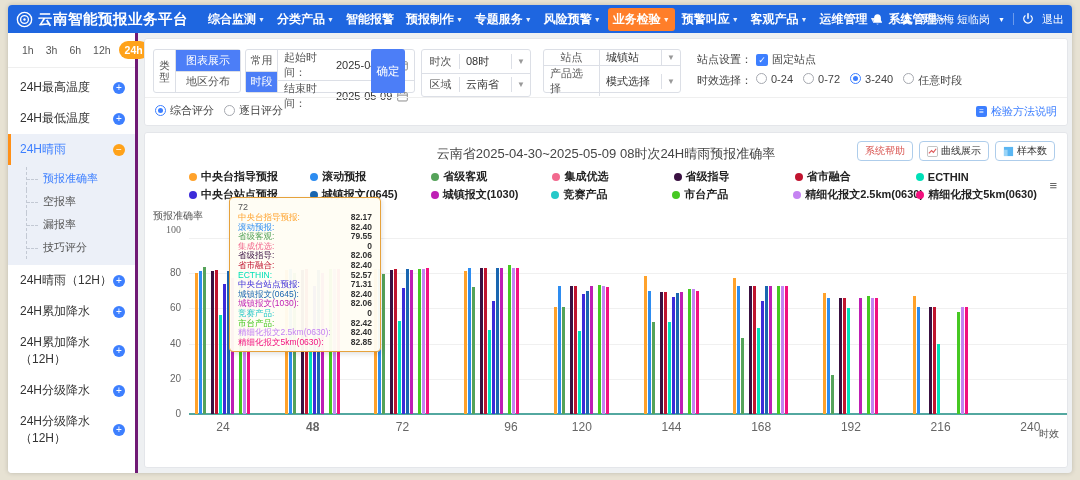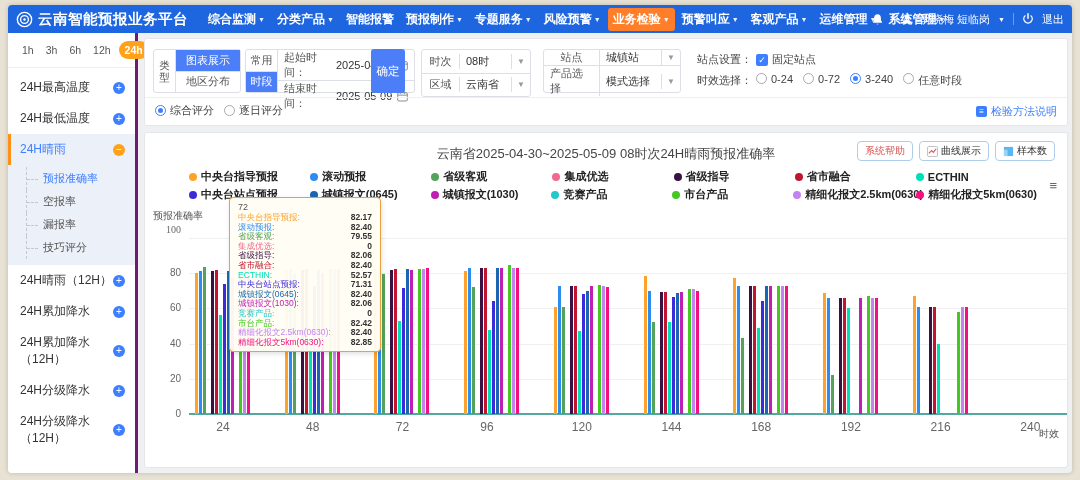--- a/index.html
+++ b/index.html
@@ -399,23 +399,23 @@
         <div class="gridline" style="left: 44px; width: 878px; top: 210.6px;"></div>
         <div class="ytick" style="left: 4px; top: 204.6px;">40</div>
         <div class="gridline" style="left: 44px; width: 878px; top: 175.4px;"></div>
         <div class="ytick" style="left: 4px; top: 169.4px;">60</div>
         <div class="gridline" style="left: 44px; width: 878px; top: 140.2px;"></div>
         <div class="ytick" style="left: 4px; top: 134.2px;">80</div>
         <div class="gridline" style="left: 44px; width: 878px; top: 105px;"></div>
         <div class="ytick" style="left: 4px; top: 91px; font-family: Liberation Serif, serif;">100</div>
         <div id="xaxis" style="left: 44px; width: 878px; top: 280px; height: 2px;"></div>
         <div class="xtick" style="left: 56px; top: 287px;">24</div>
-        <div class="xtick" style="left: 145.7px; top: 287px;">48</div>
+        <div class="xtick" style="left: 145.7px; top: 287px; font-weight: bold;">48</div>
         <div class="xtick" style="left: 235.4px; top: 287px;">72</div>
-        <div class="xtick" style="left: 320px; top: 287px;">96</div>
+        <div class="xtick" style="left: 344px; top: 287px;">96</div>
         <div class="xtick" style="left: 414.8px; top: 287px;">120</div>
         <div class="xtick" style="left: 504.5px; top: 287px;">144</div>
         <div class="xtick" style="left: 594.2px; top: 287px;">168</div>
         <div class="xtick" style="left: 683.9px; top: 287px;">192</div>
         <div class="xtick" style="left: 773.6px; top: 287px;">216</div>
         <div class="xtick" style="left: 863.3px; top: 287px;">240</div>
         <div class="bar" style="left: 50px; width: 3px; top: 140.2px; height: 140.8px; background: rgb(255, 162, 43);"></div>
         <div class="bar" style="left: 139.7px; width: 3px; top: 136.68px; height: 144.32px; background: rgb(255, 162, 43);"></div>
         <div class="bar" style="left: 229.4px; width: 3px; top: 136.381px; height: 144.619px; background: rgb(255, 162, 43);"></div>
         <div class="bar" style="left: 319.1px; width: 3px; top: 138.44px; height: 142.56px; background: rgb(255, 162, 43);"></div>

